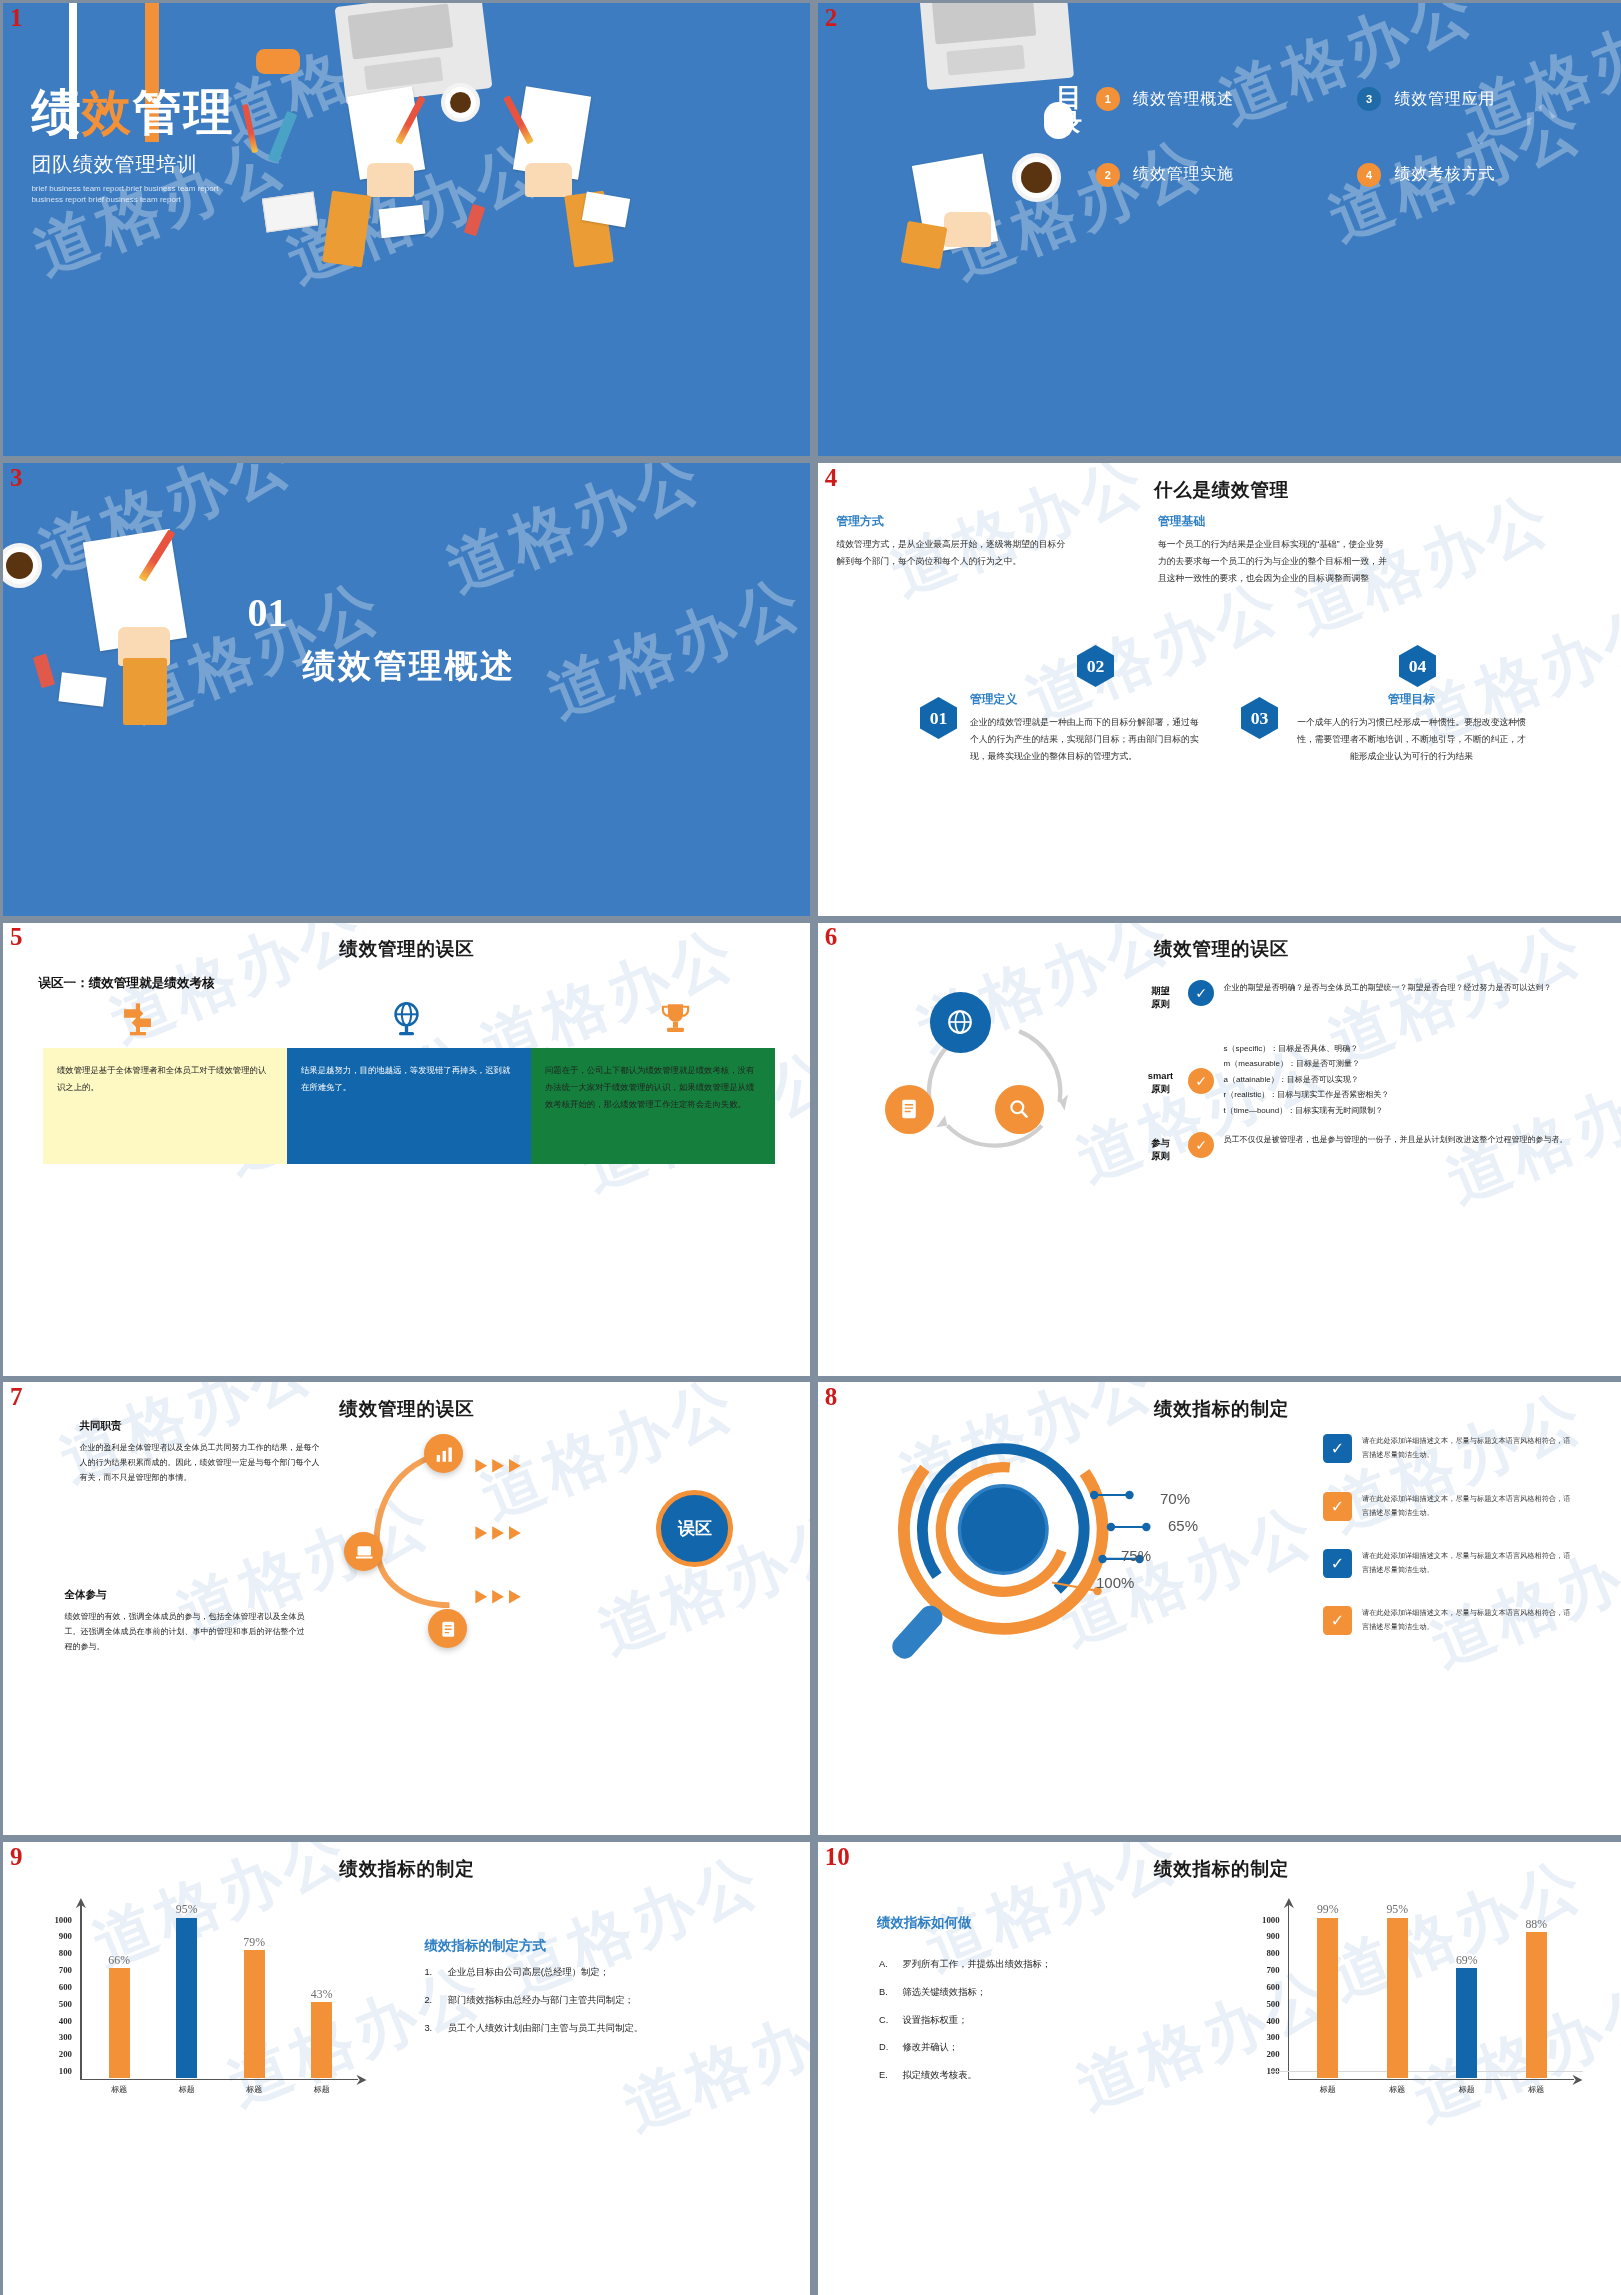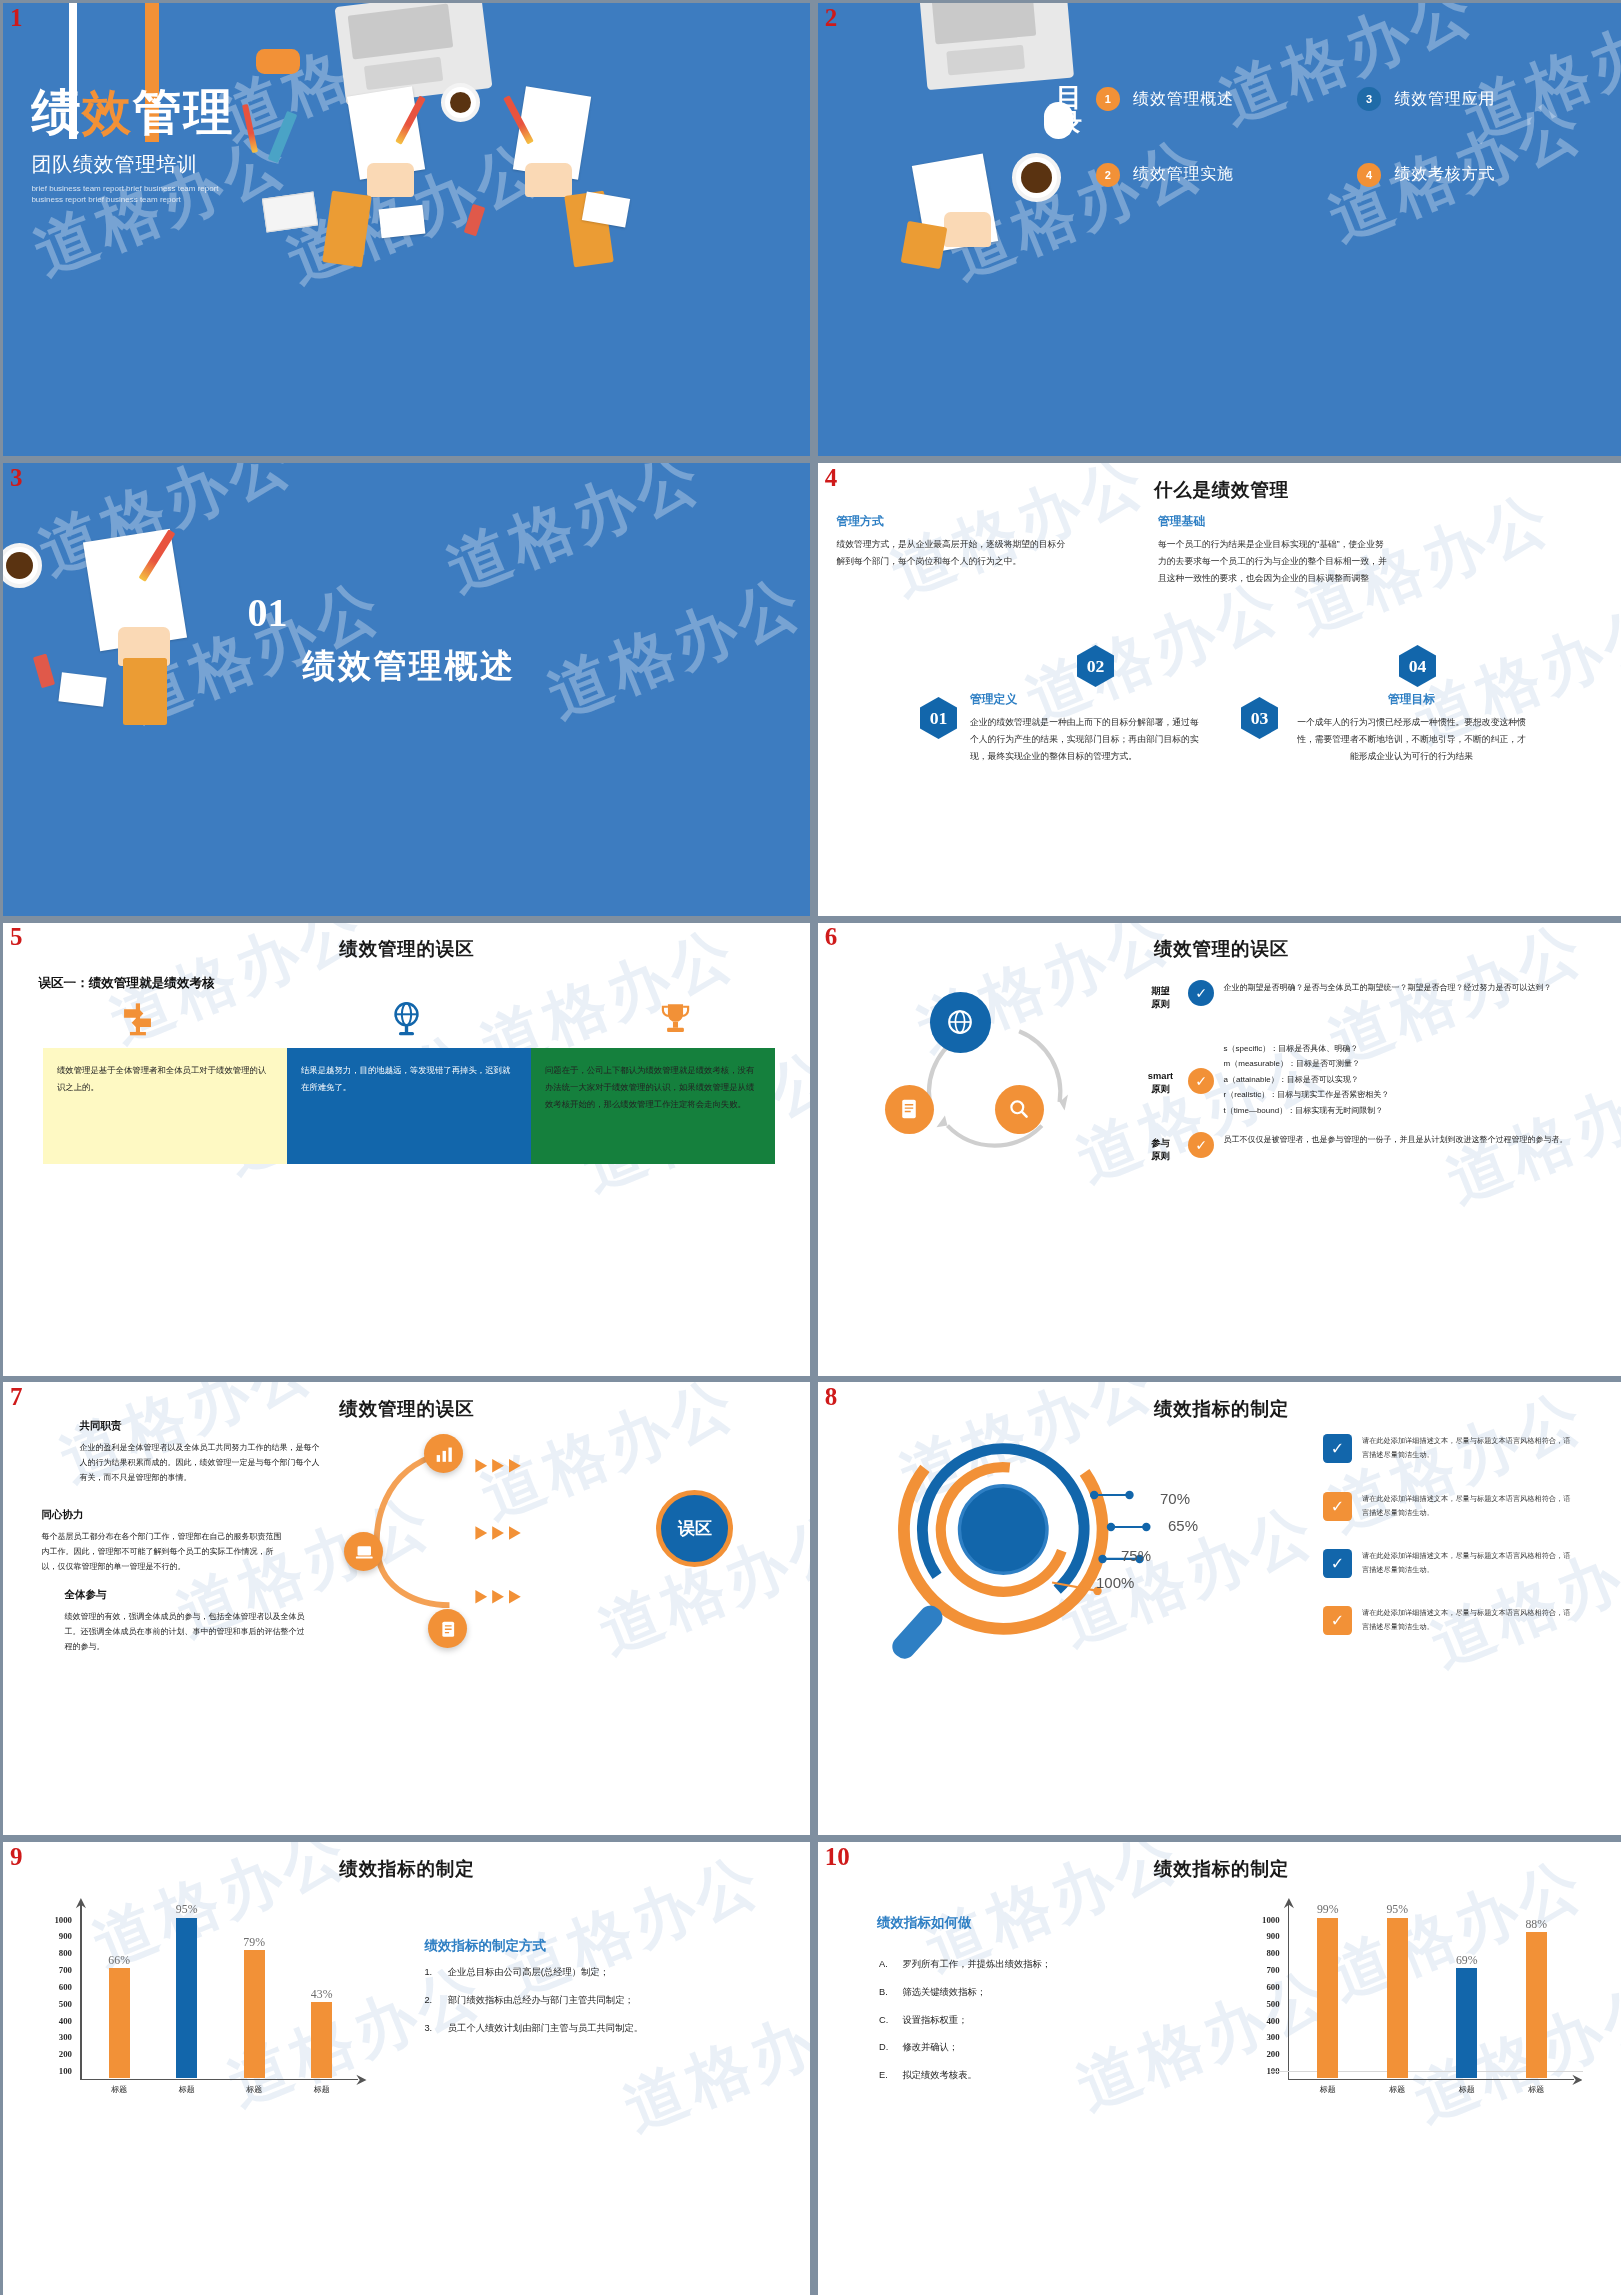--- a/index.html
+++ b/index.html
@@ -429,24 +429,20 @@
       <span style="left:51px;top:-12.6px;">道格办公</span>
       <span style="left:472px;top:25px;">道格办公</span>
       <span style="left:168px;top:143px;">道格办公</span>
       <span style="left:590px;top:160px;">道格办公</span>
     </div>
     <div class="wtitle">绩效管理的误区</div>
 
     <div class="s7blk" style="left:76px;top:37px;width:244px;">
       <h4>共同职责</h4>
       <p>企业的盈利是全体管理者以及全体员工共同努力工作的结果，是每个人的行为结果积累而成的。因此，绩效管理一定是与每个部门每个人有关，而不只是管理部的事情。</p>
-    </div>
-    <div class="s7blk" style="left:38px;top:126px;width:244px;">
-      <h4>同心协力</h4>
-      <p>每个基层员工都分布在各个部门工作，管理部在自己的服务职责范围内工作。因此，管理部不可能了解到每个员工的实际工作情况，所以，仅仅靠管理部的单一管理是不行的。</p>
     </div>
     <div class="s7blk" style="left:61px;top:206px;width:244px;">
       <h4>全体参与</h4>
       <p>绩效管理的有效，强调全体成员的参与，包括全体管理者以及全体员工。还强调全体成员在事前的计划、事中的管理和事后的评估整个过程的参与。</p>
     </div>
 
     <svg style="position:absolute;left:278px;top:42px;z-index:14;" width="219" height="219" viewBox="0 0 260 260">
       <path d="M190 35 C120 55 110 120 115 155 C120 195 160 215 200 215" fill="none" stroke="#f29137" stroke-width="7" opacity=".85"></path>
     </svg>
 

